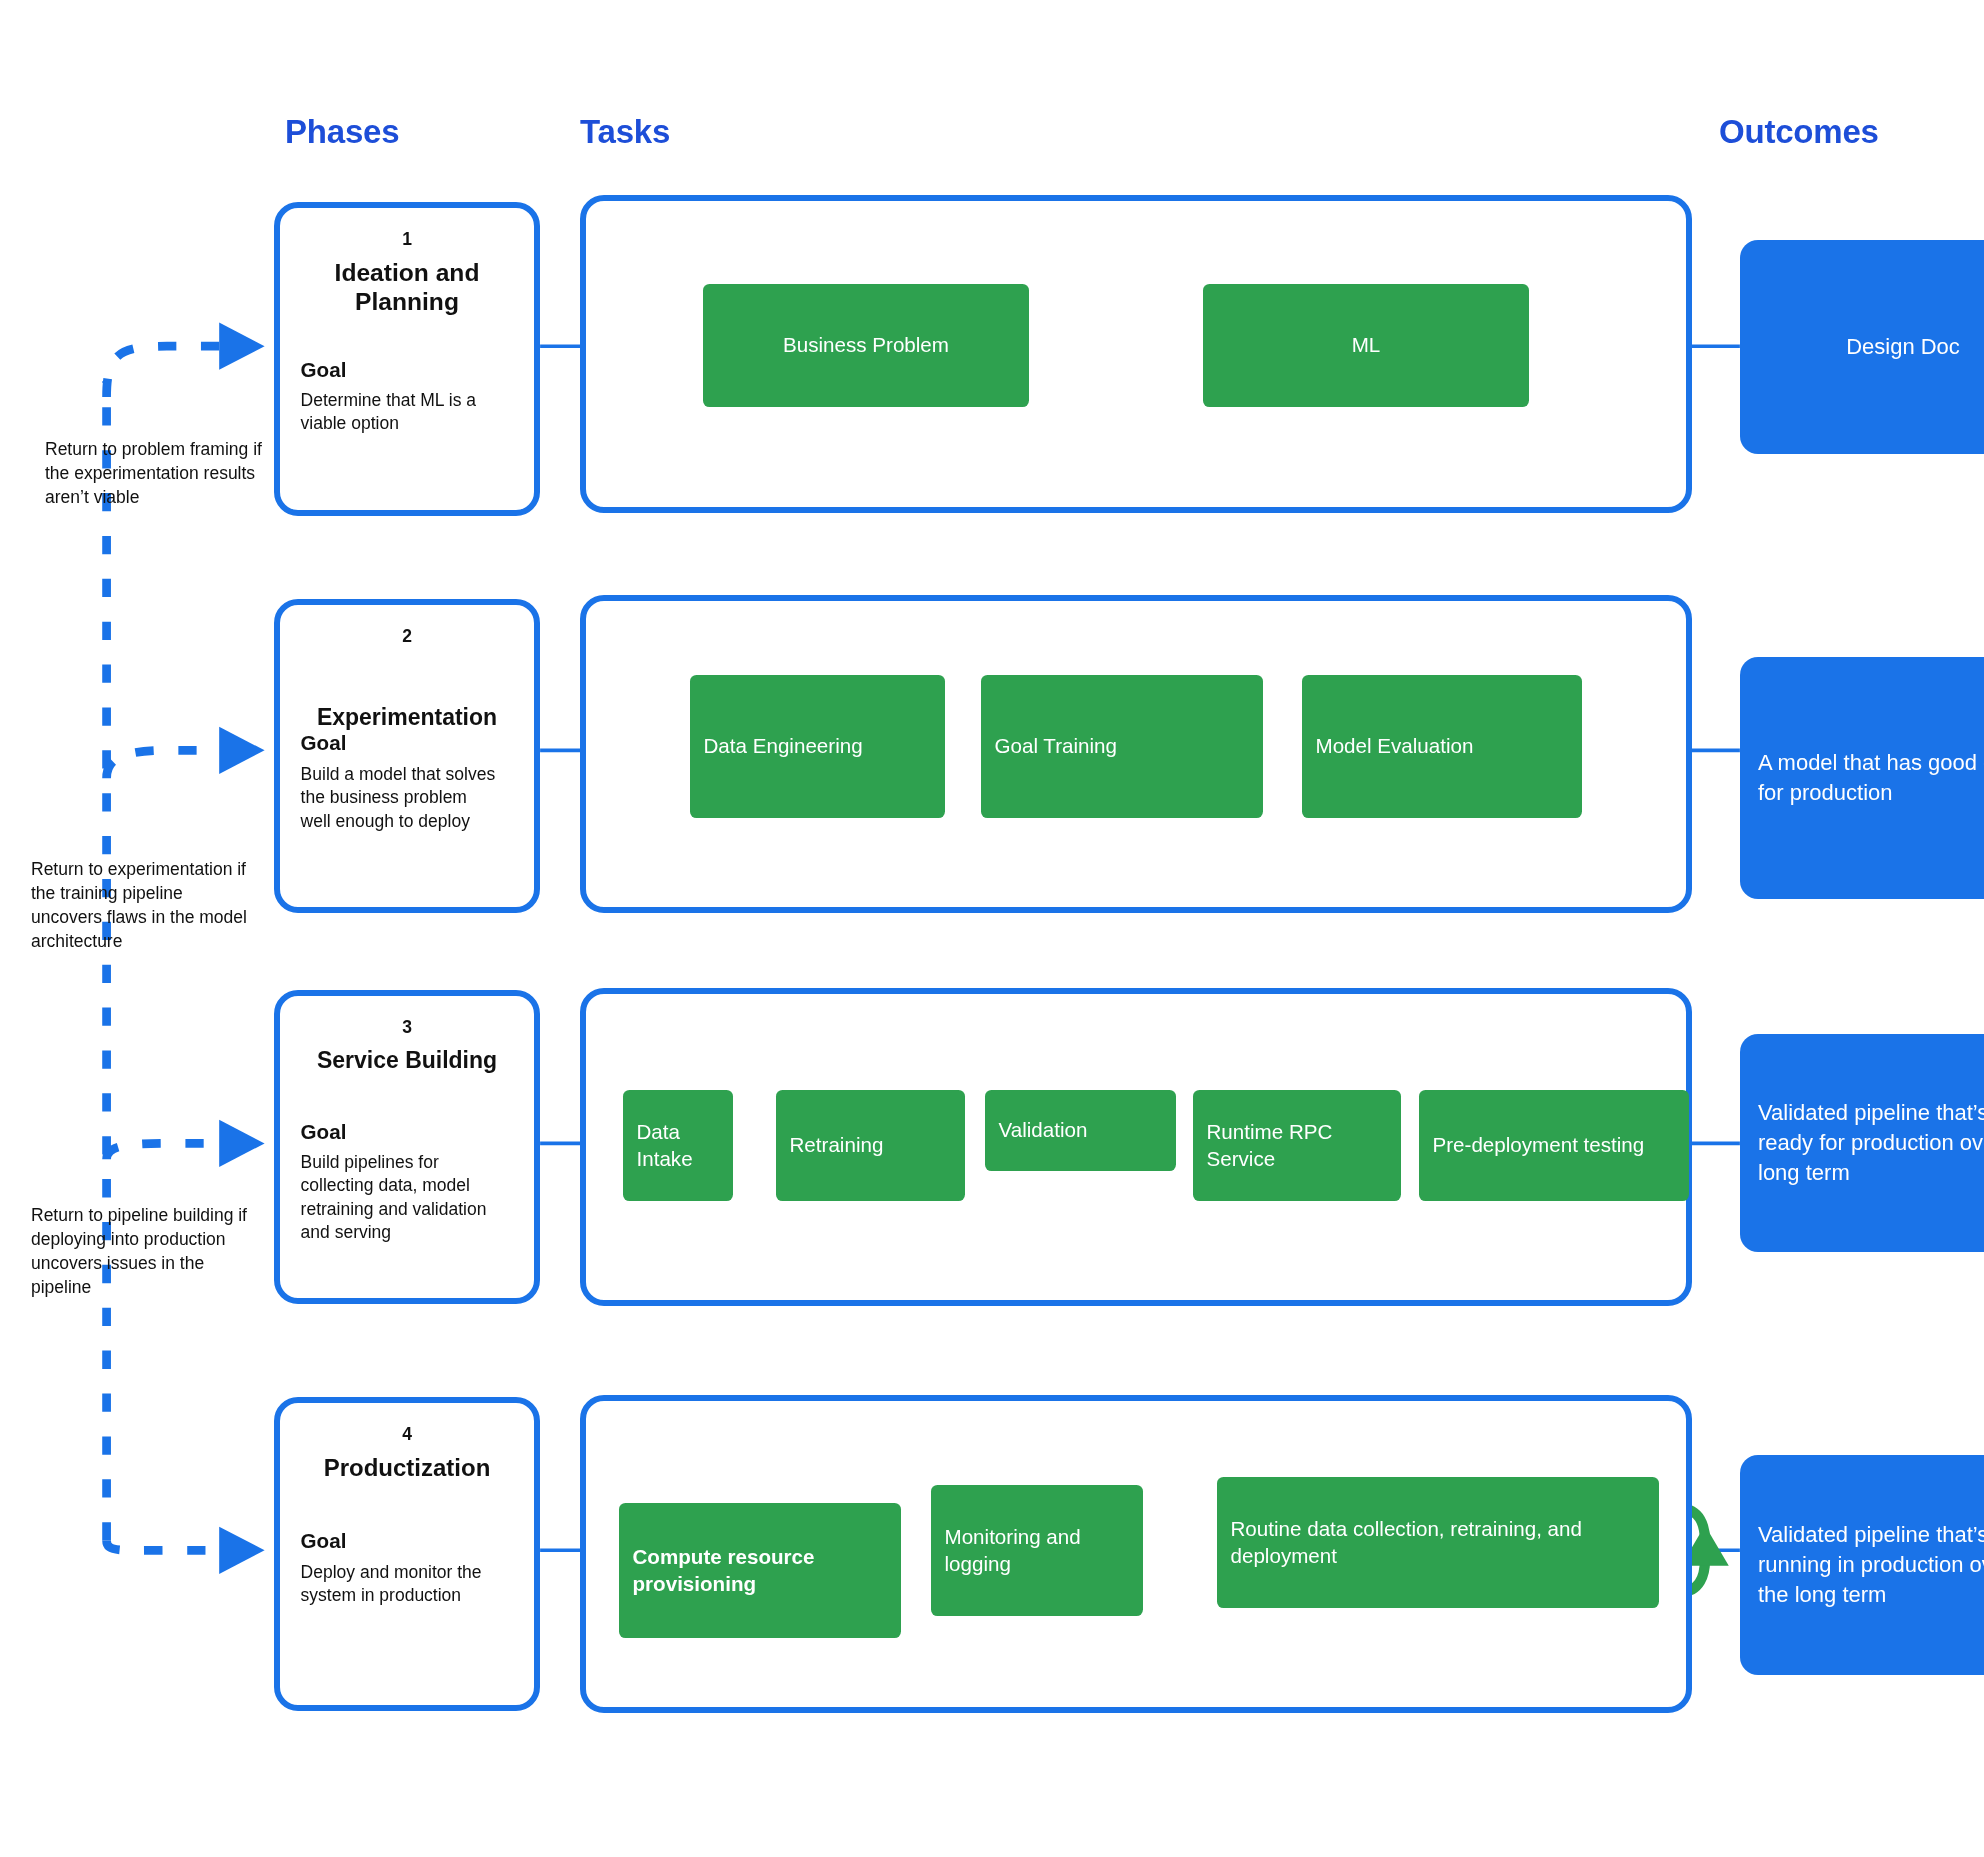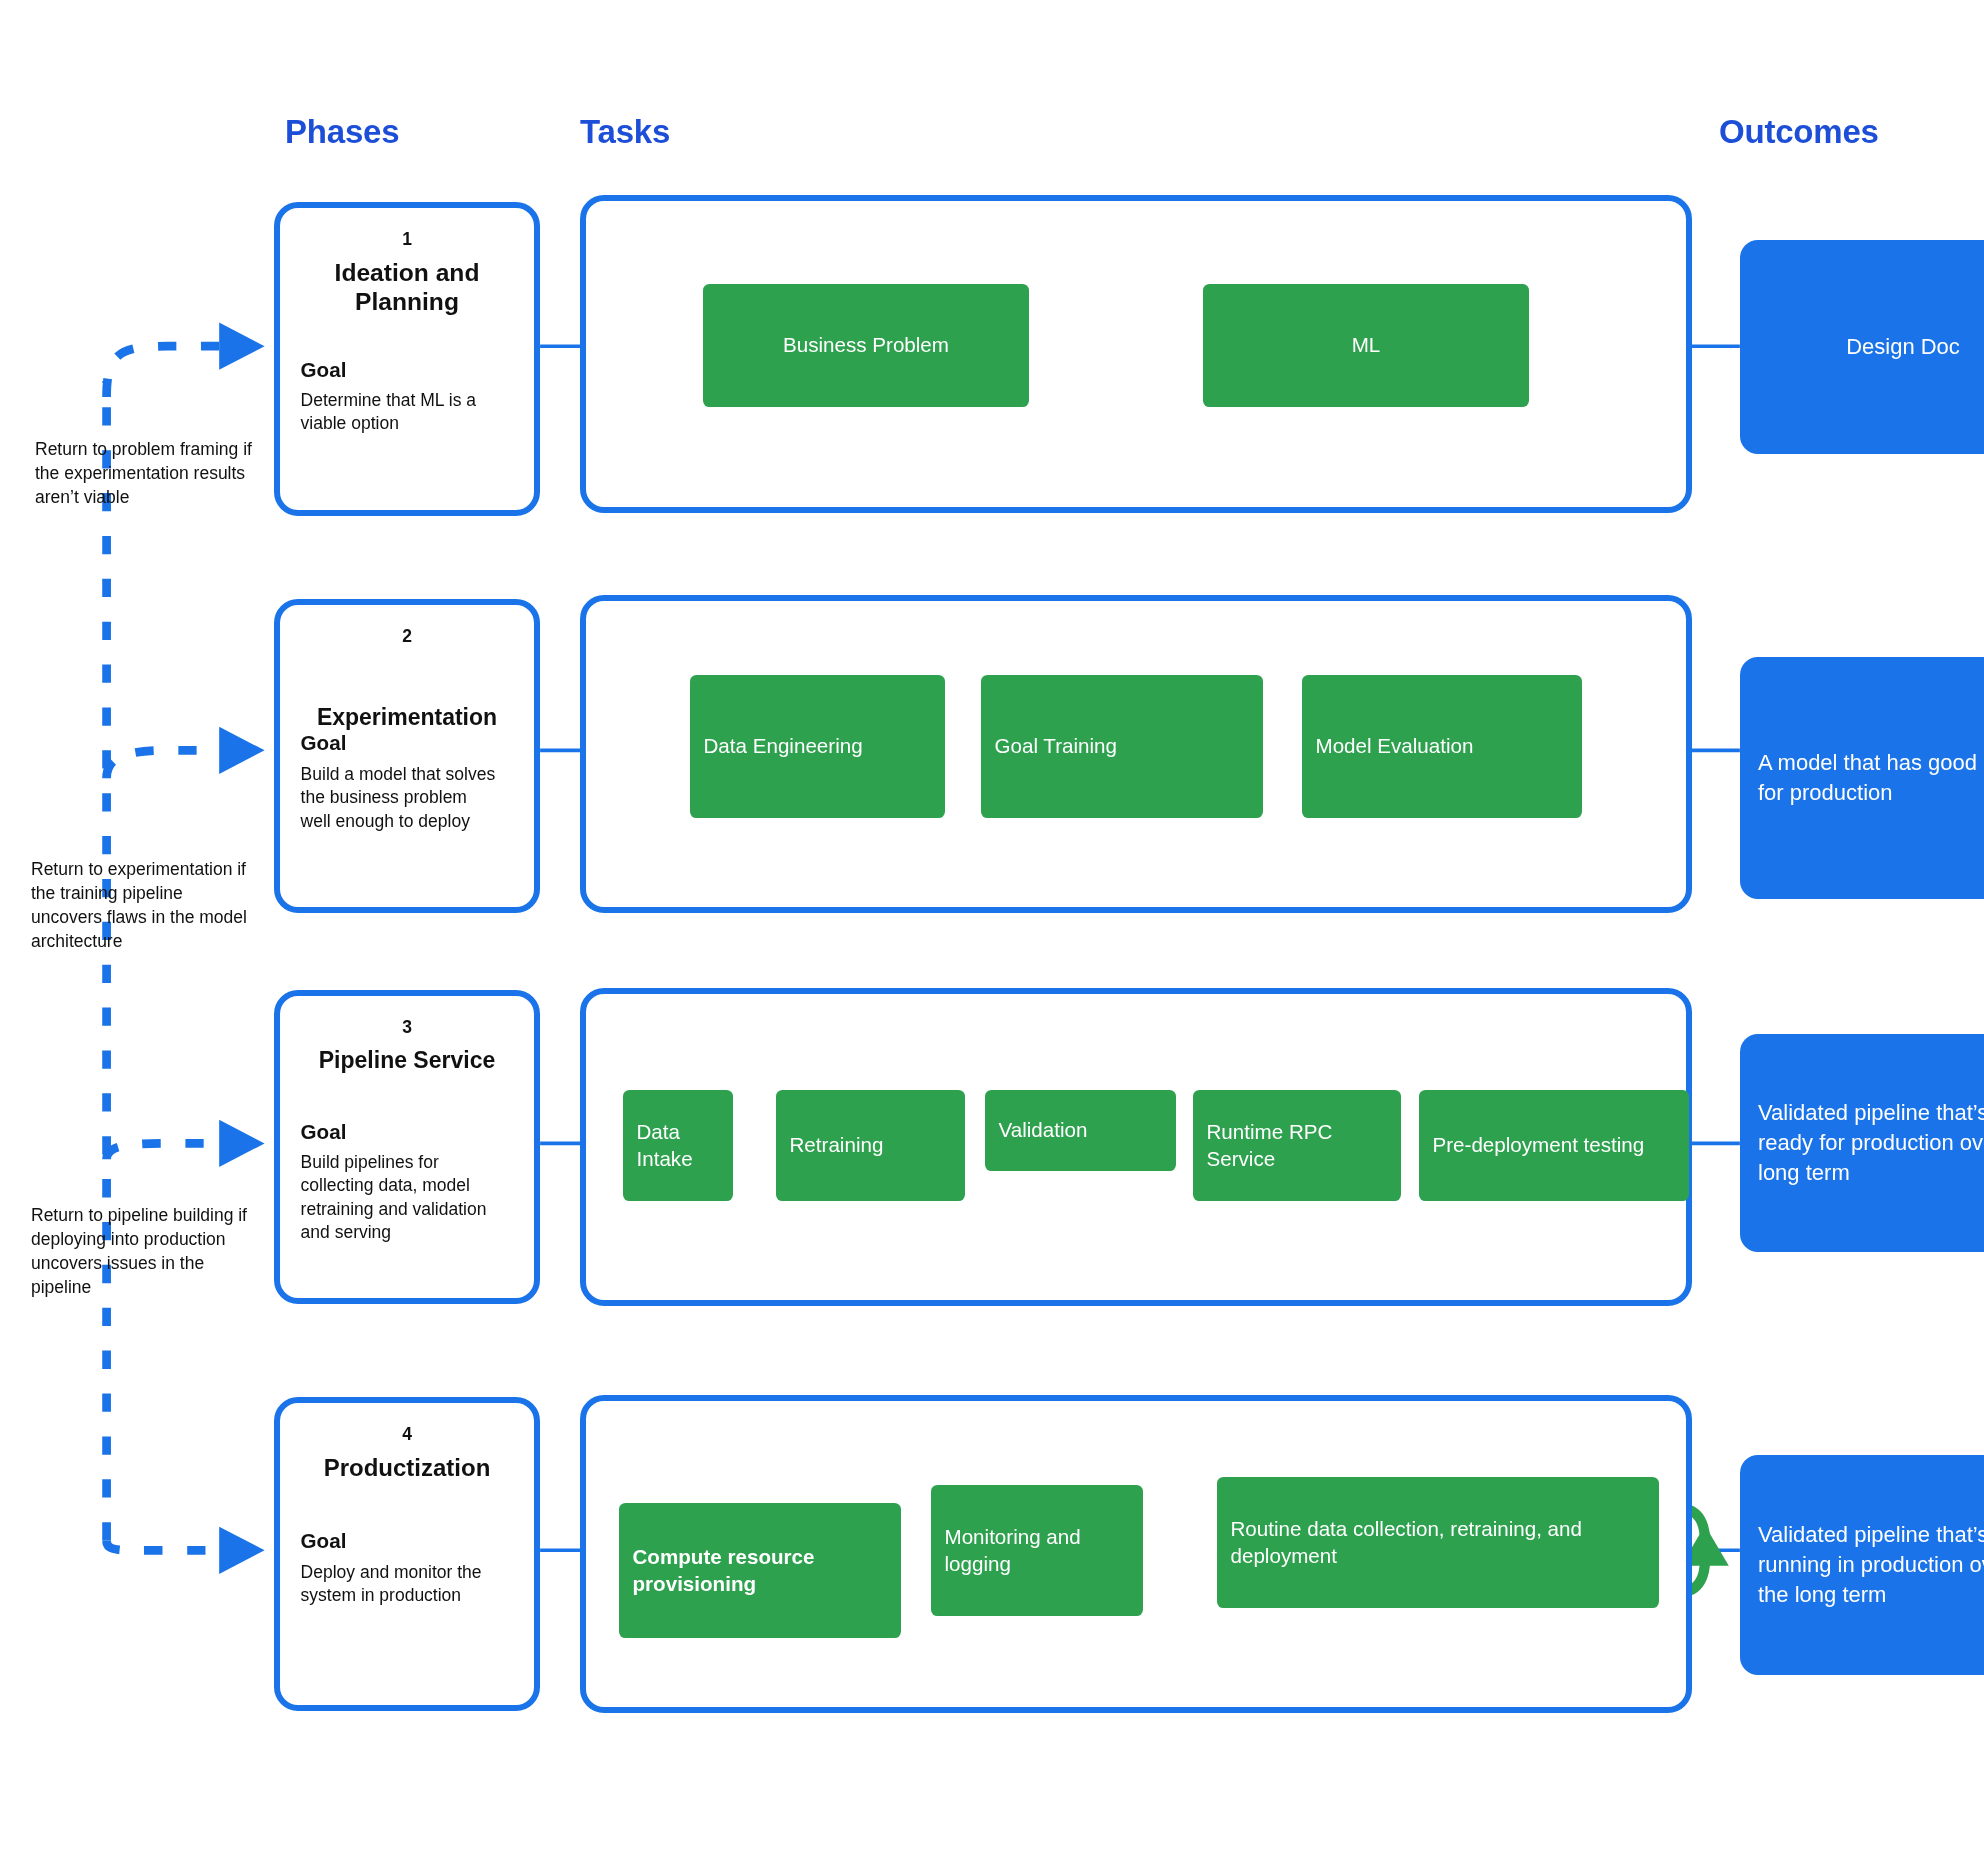--- a/index.html
+++ b/index.html
@@ -135,21 +135,21 @@
   <div class="task-panel" style="left:580px;top:595px;width:1112px;height:318px;">
   </div>
   <div class="tbox" style="left:690px;top:675px;width:255px;height:143px;">Data Engineering</div>
   <div class="tbox" style="left:981px;top:675px;width:282px;height:143px;">Goal Training</div>
   <div class="tbox" style="left:1302px;top:675px;width:280px;height:143px;">Model Evaluation</div>
 
   <div class="obox" style="left:1740px;top:657px;width:326px;height:242px;">A model that has good quality for production</div>
 
   <div class="phase-card" style="left:274px;top:990px;width:266px;height:314px;">
     <div class="phase-num" style="top:20.6px;">3</div>
-    <div class="phase-title" style="top:51px;font-size:23px;">Pipeline Service</div>
+    <div class="phase-title" style="top:51px;font-size:23px;">Service Building</div>
     <div class="phase-goal-label" style="left:20.6px;top:124px;">Goal</div>
     <div class="phase-goal-text" style="left:20.6px;top:155px;width:206px;">Build pipelines for collecting data, model retraining and validation and serving</div>
   </div>
 
   <div class="task-panel" style="left:580px;top:988px;width:1112px;height:318px;">
   </div>
   <div class="tbox" style="left:623px;top:1090px;width:110px;height:111px;">Data Intake</div>
   <div class="tbox" style="left:776px;top:1090px;width:189px;height:111px;">Retraining</div>
   <div class="tbox" style="left:985px;top:1090px;width:191px;height:81px;">Validation</div>
   <div class="tbox" style="left:1193px;top:1090px;width:208px;height:111px;">Runtime RPC Service</div>
@@ -165,18 +165,18 @@
   </div>
 
   <div class="task-panel" style="left:580px;top:1395px;width:1112px;height:318px;">
   </div>
   <div class="tbox" style="left:619px;top:1503px;width:282px;height:135px;font-weight:bold;">Compute  resource provisioning</div>
   <div class="tbox" style="left:931px;top:1485px;width:212px;height:131px;">Monitoring and logging</div>
   <div class="tbox" style="left:1217px;top:1477px;width:442px;height:131px;">Routine data collection, retraining, and deployment</div>
 
   <div class="obox" style="left:1740px;top:1455px;width:326px;height:220px;">Validated pipeline that’s running in production over the long term</div>
 
-  <div class="note" style="left:35px;top:437px;width:222px;">Return to problem framing if the experimentation results aren’t viable</div>
+  <div class="note" style="left:45px;top:437px;width:222px;">Return to problem framing if the experimentation results aren’t viable</div>
   <div class="note" style="left:31px;top:857px;width:222px;">Return to experimentation if the training pipeline uncovers flaws in the model architecture</div>
   <div class="note" style="left:31px;top:1203px;width:234px;">Return to pipeline building if deploying into production uncovers issues in the pipeline</div>
 
 </div>
 
 
 </body></html>

